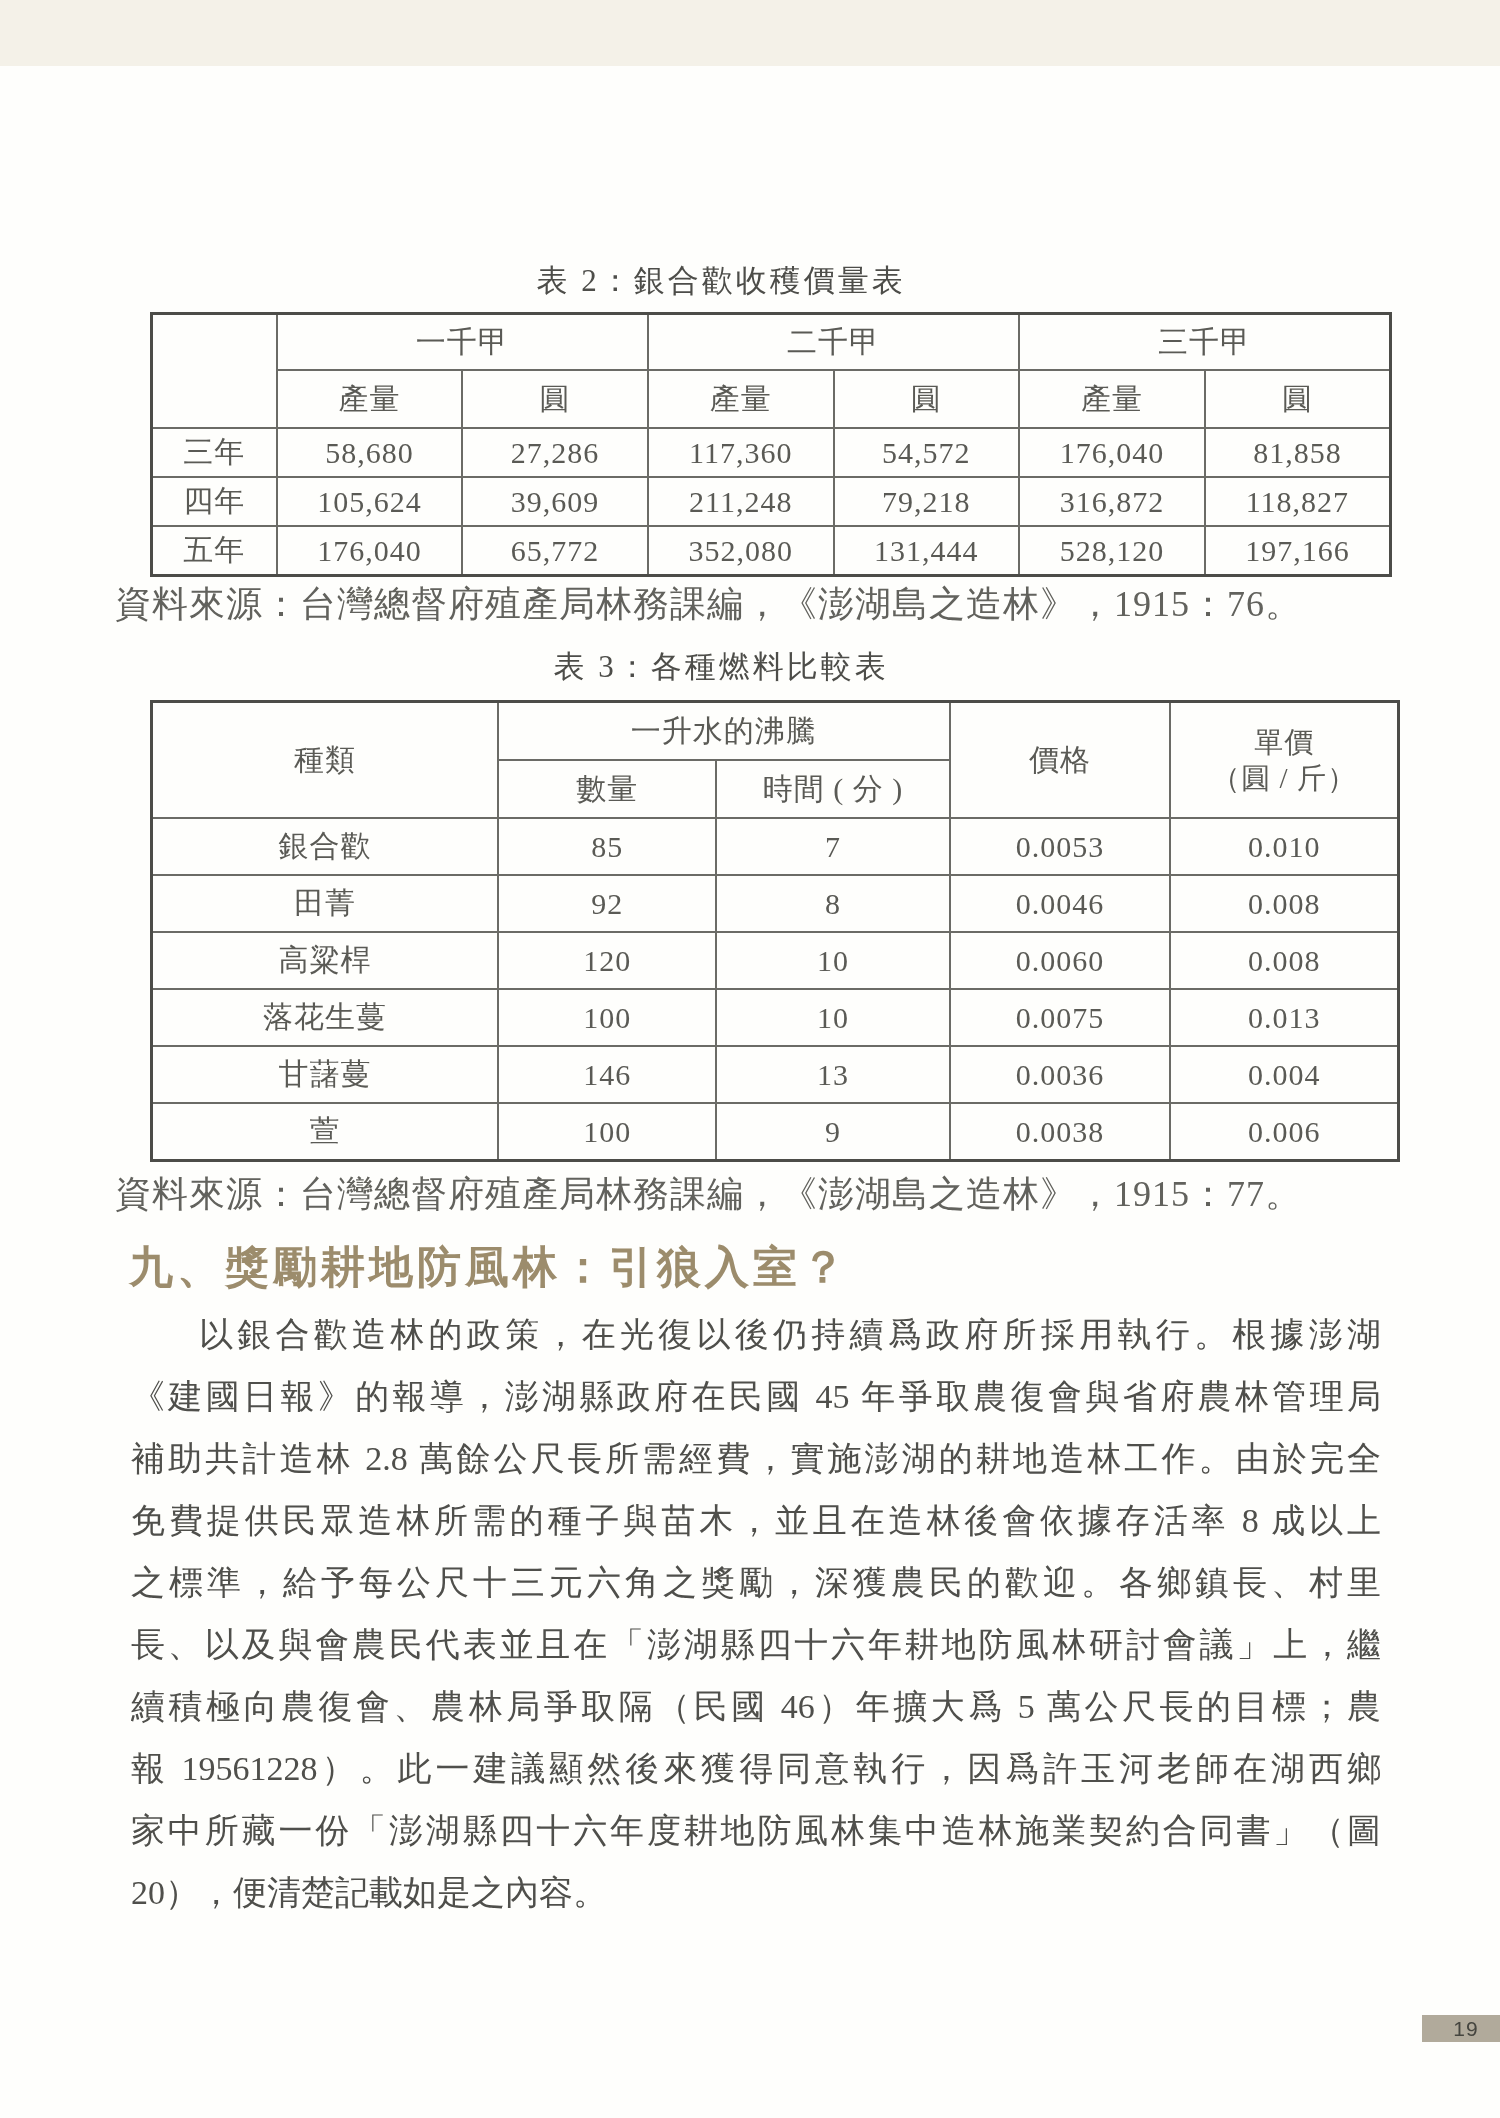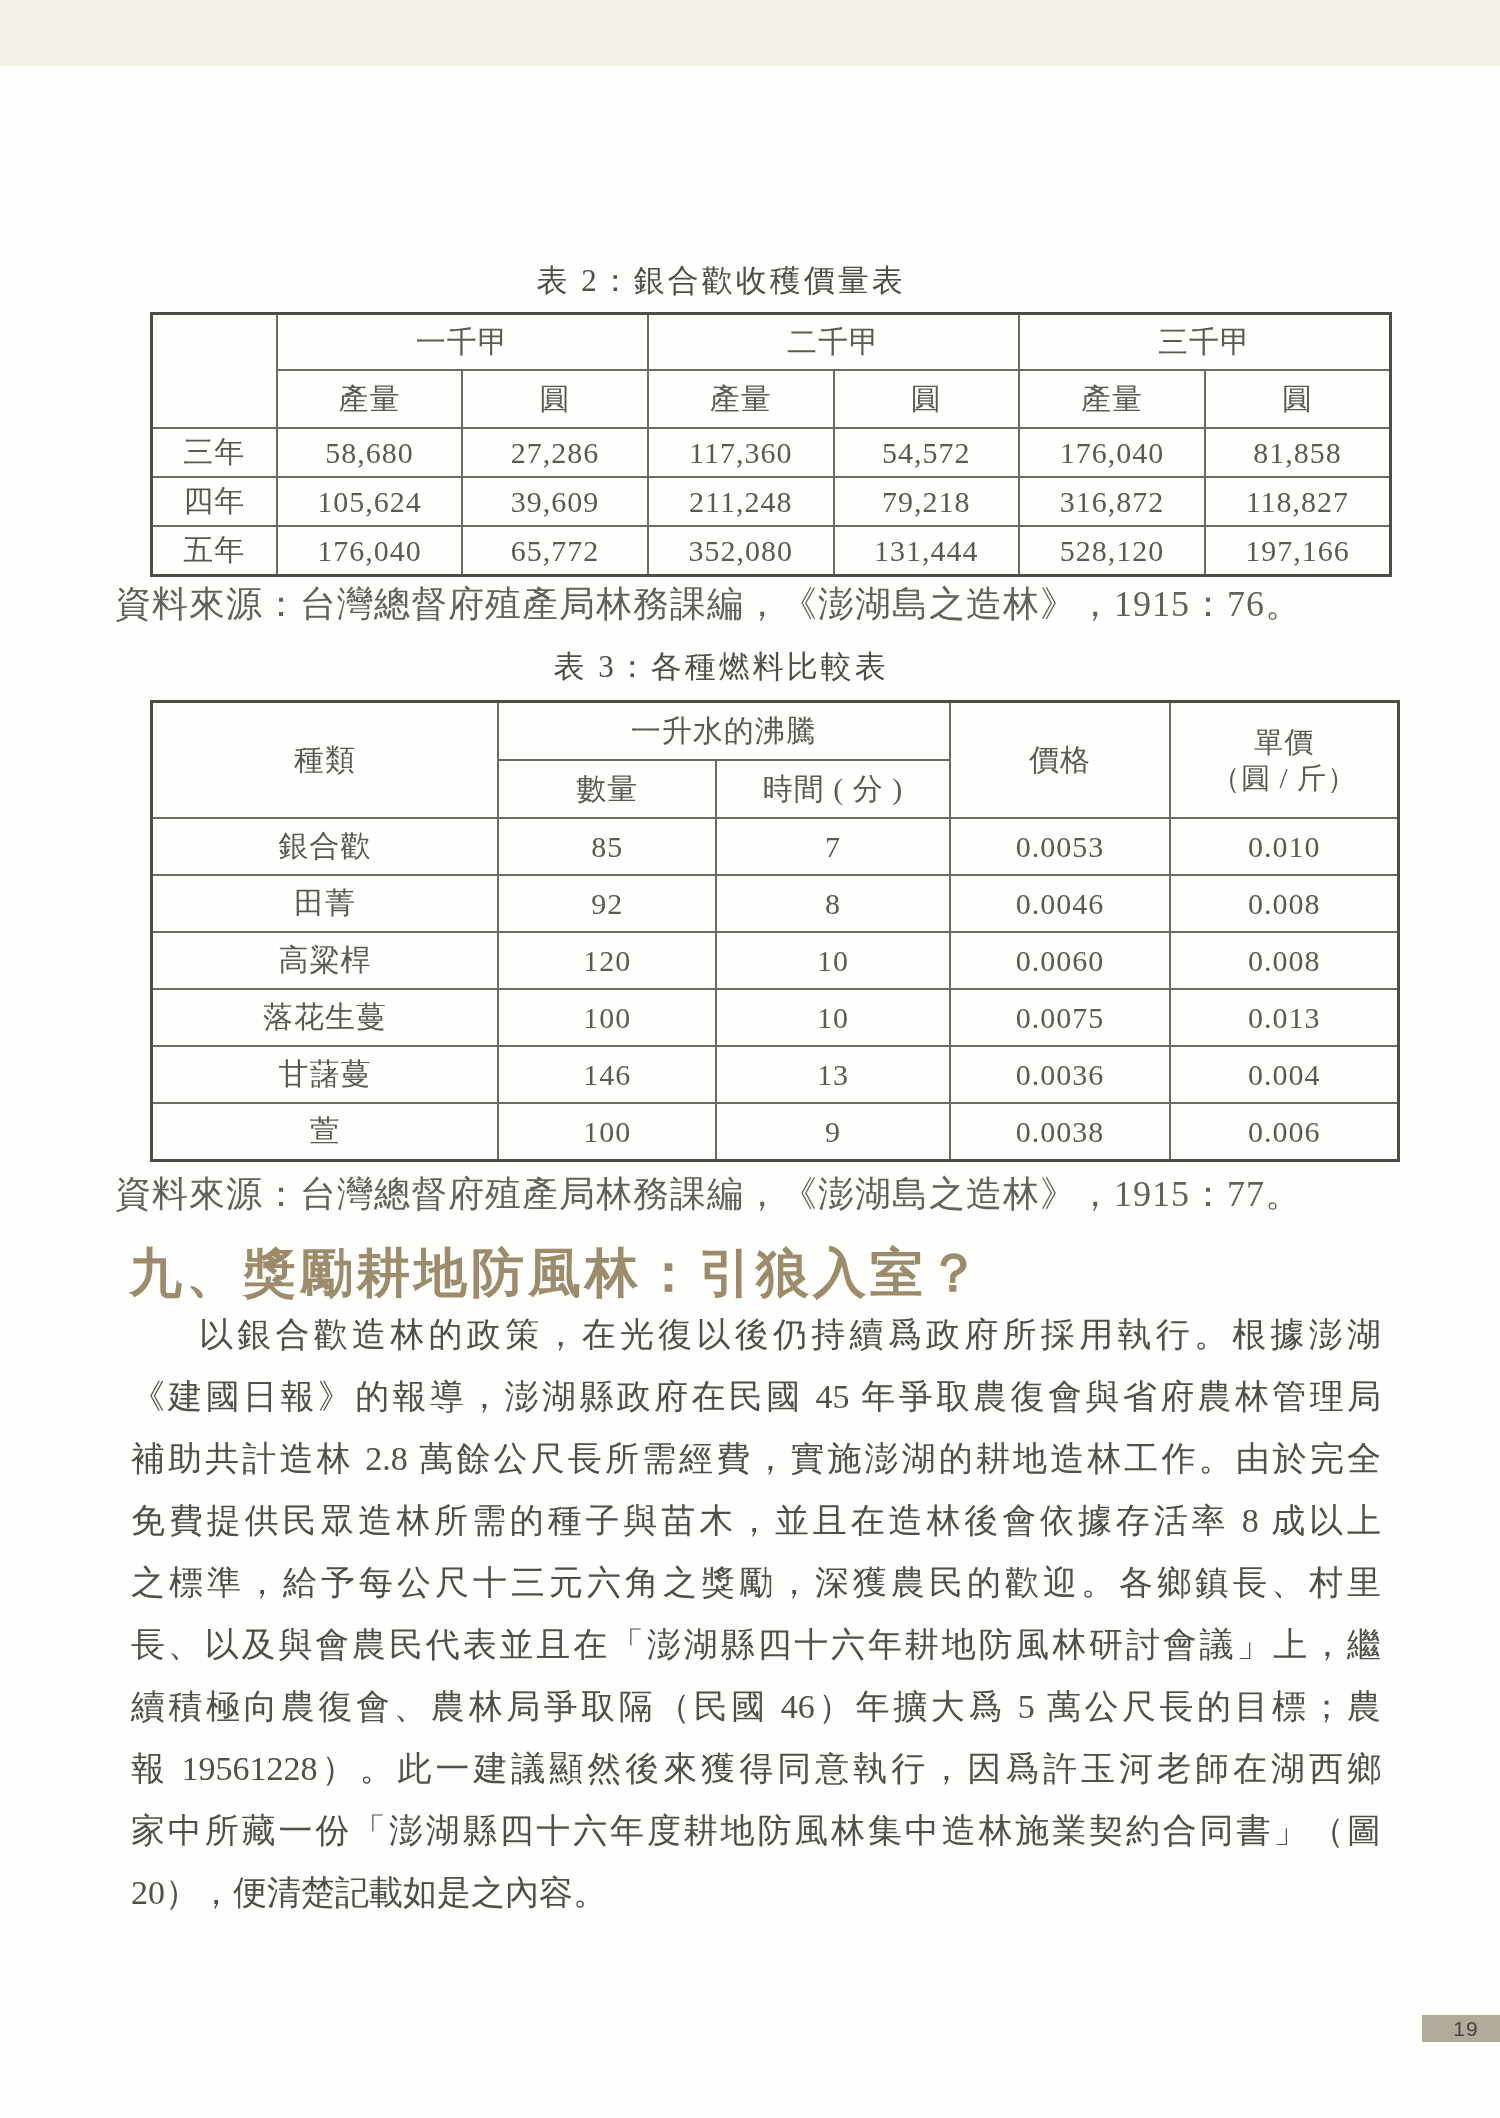--- a/index.html
+++ b/index.html
@@ -36,21 +36,21 @@
   .unit-head{line-height:1.25;font-size:29px;}
   .source{
     position:absolute;left:115px;width:1260px;
     font-size:36px;color:#62625d;letter-spacing:1px;
   }
   #src1{top:580px;}
   #src2{top:1170px;}
   #heading{
     position:absolute;top:1238px;left:129px;width:1260px;
     font-family:"Liberation Sans","DejaVu Sans",sans-serif;
-    font-size:53px;font-weight:bold;color:#9c8c6c;letter-spacing:4px;
+    font-size:44px;font-weight:bold;color:#9c8c6c;letter-spacing:4px;
   }
   #paragraph{
     position:absolute;top:1304px;left:131px;width:1250px;
     font-size:34px;line-height:62px;color:#4f4f4b;
   }
   .tline{text-align:justify;text-align-last:justify;text-justify:inter-character;}
   .tline.first{padding-left:68px;}
   .tline.last{text-align-last:left;}
   #page-num{
     position:absolute;top:2015px;left:1422px;width:88px;height:27px;

